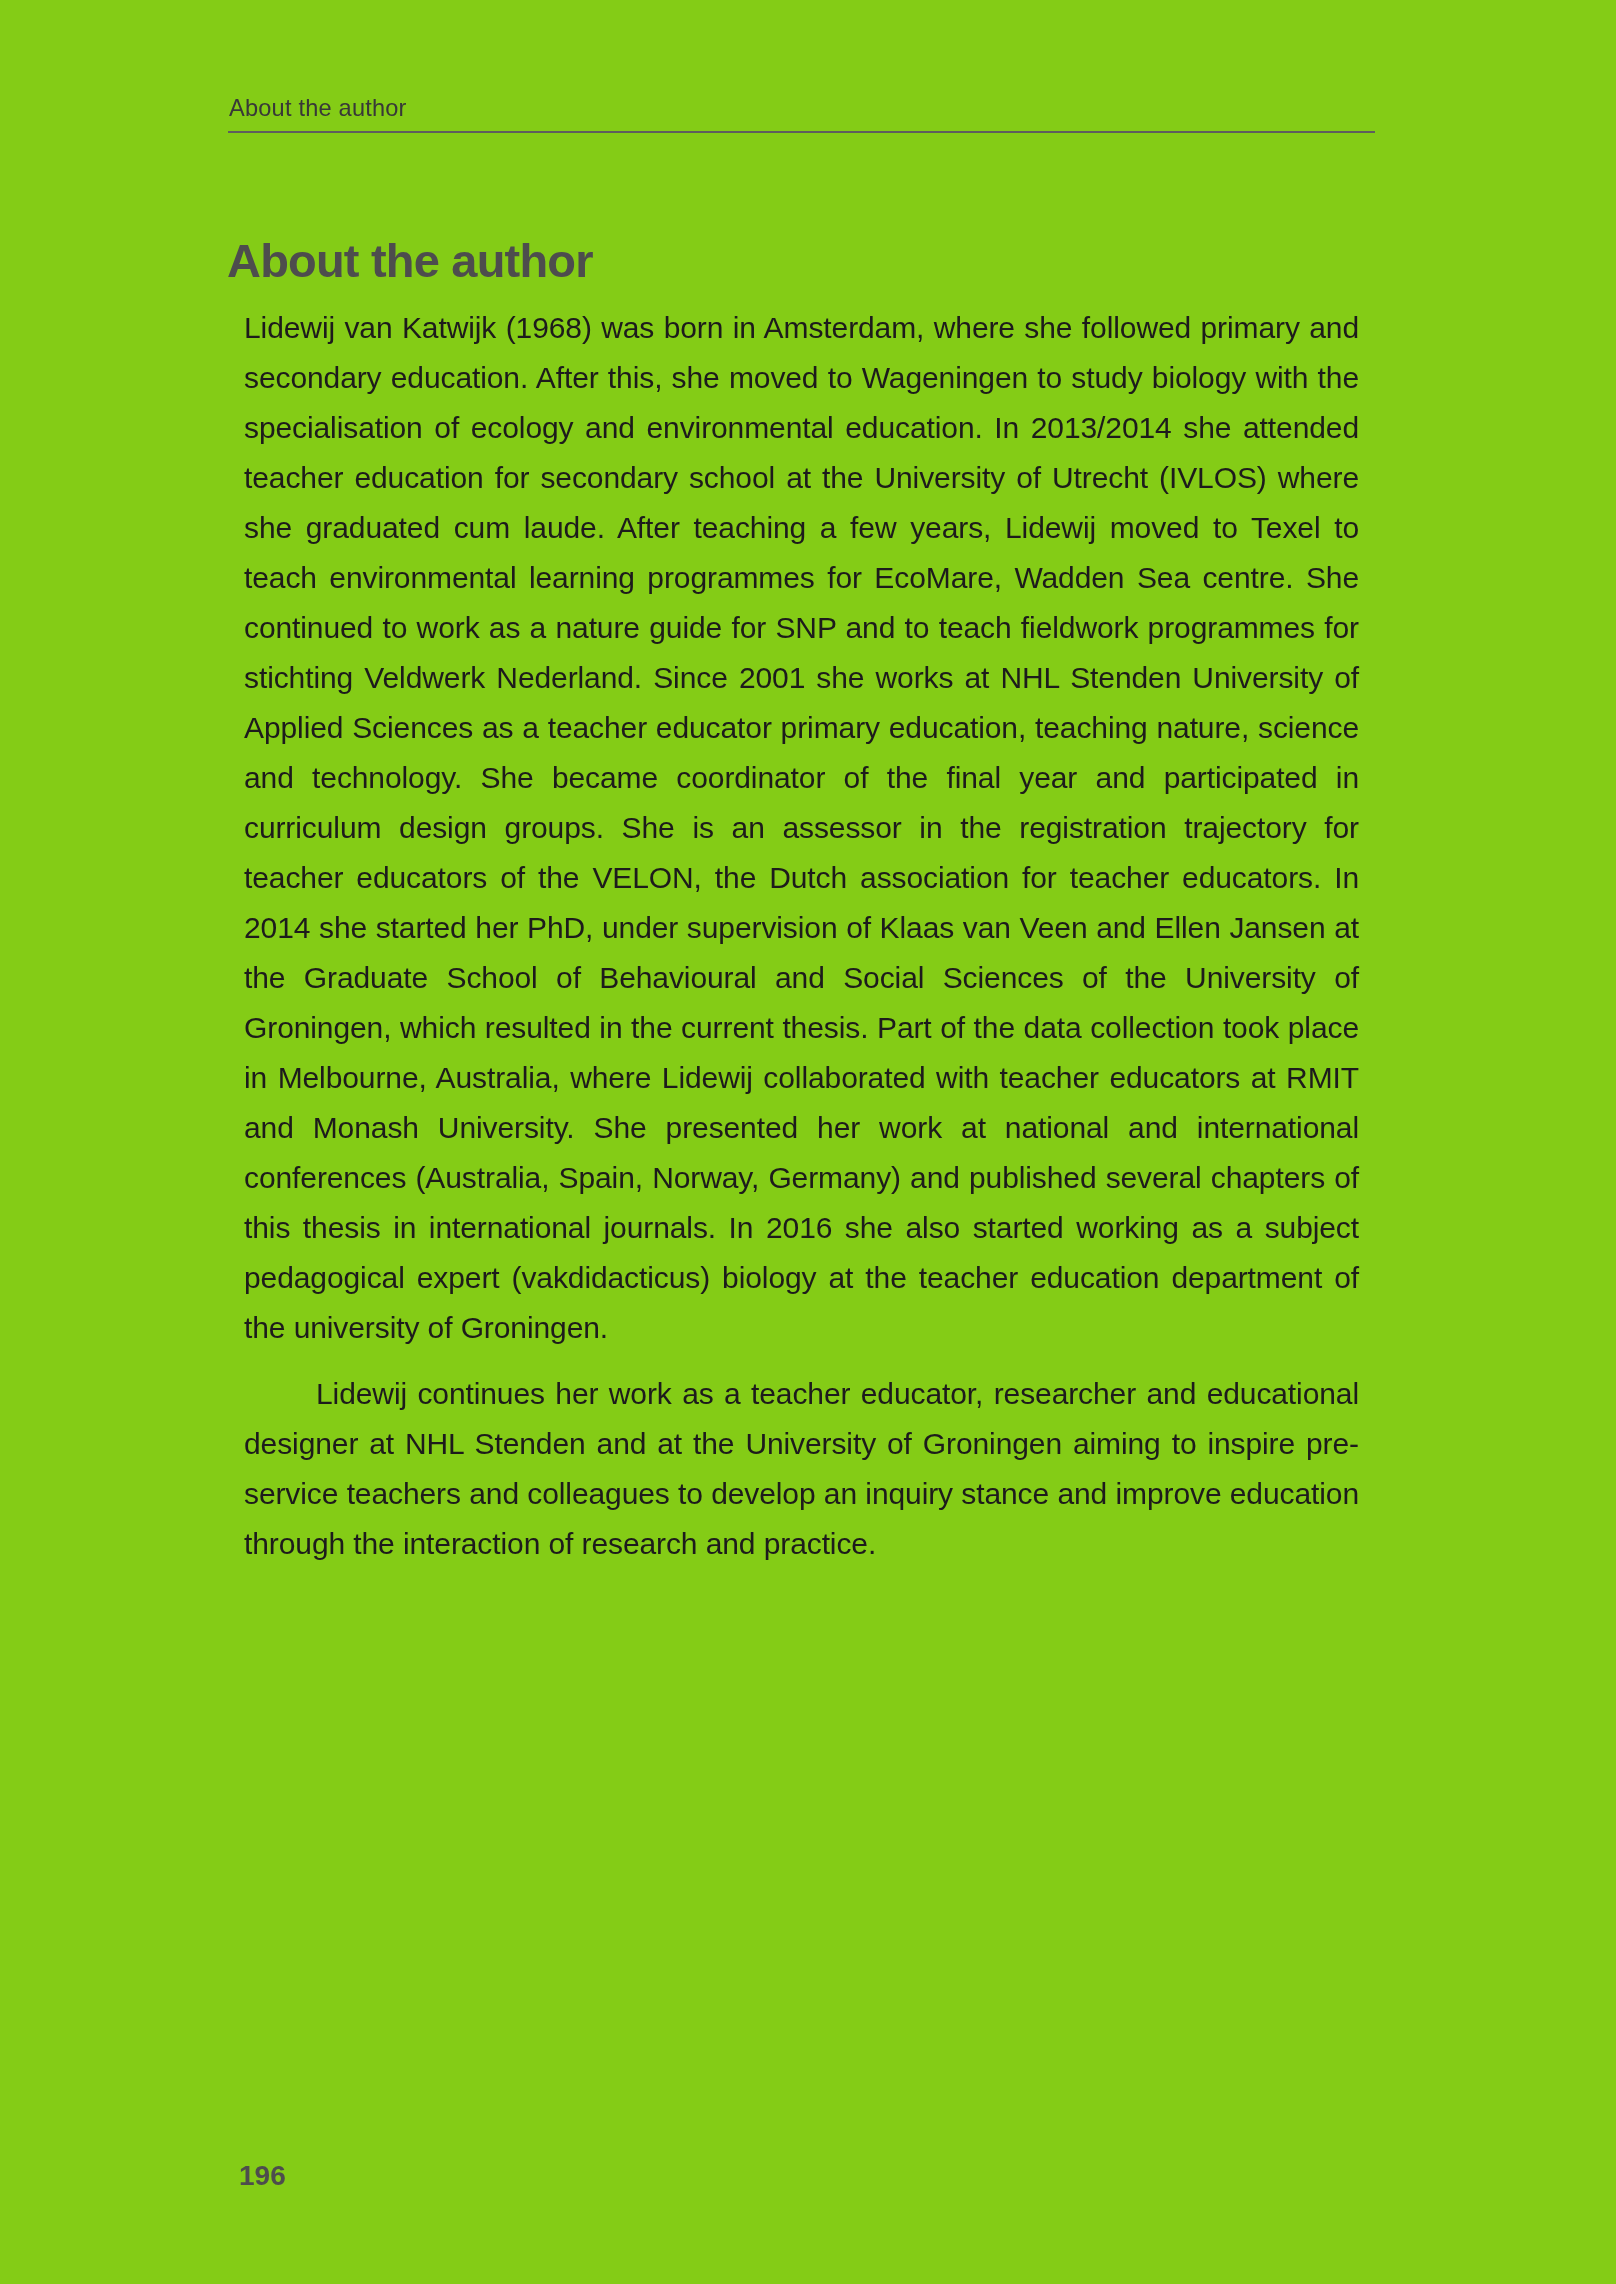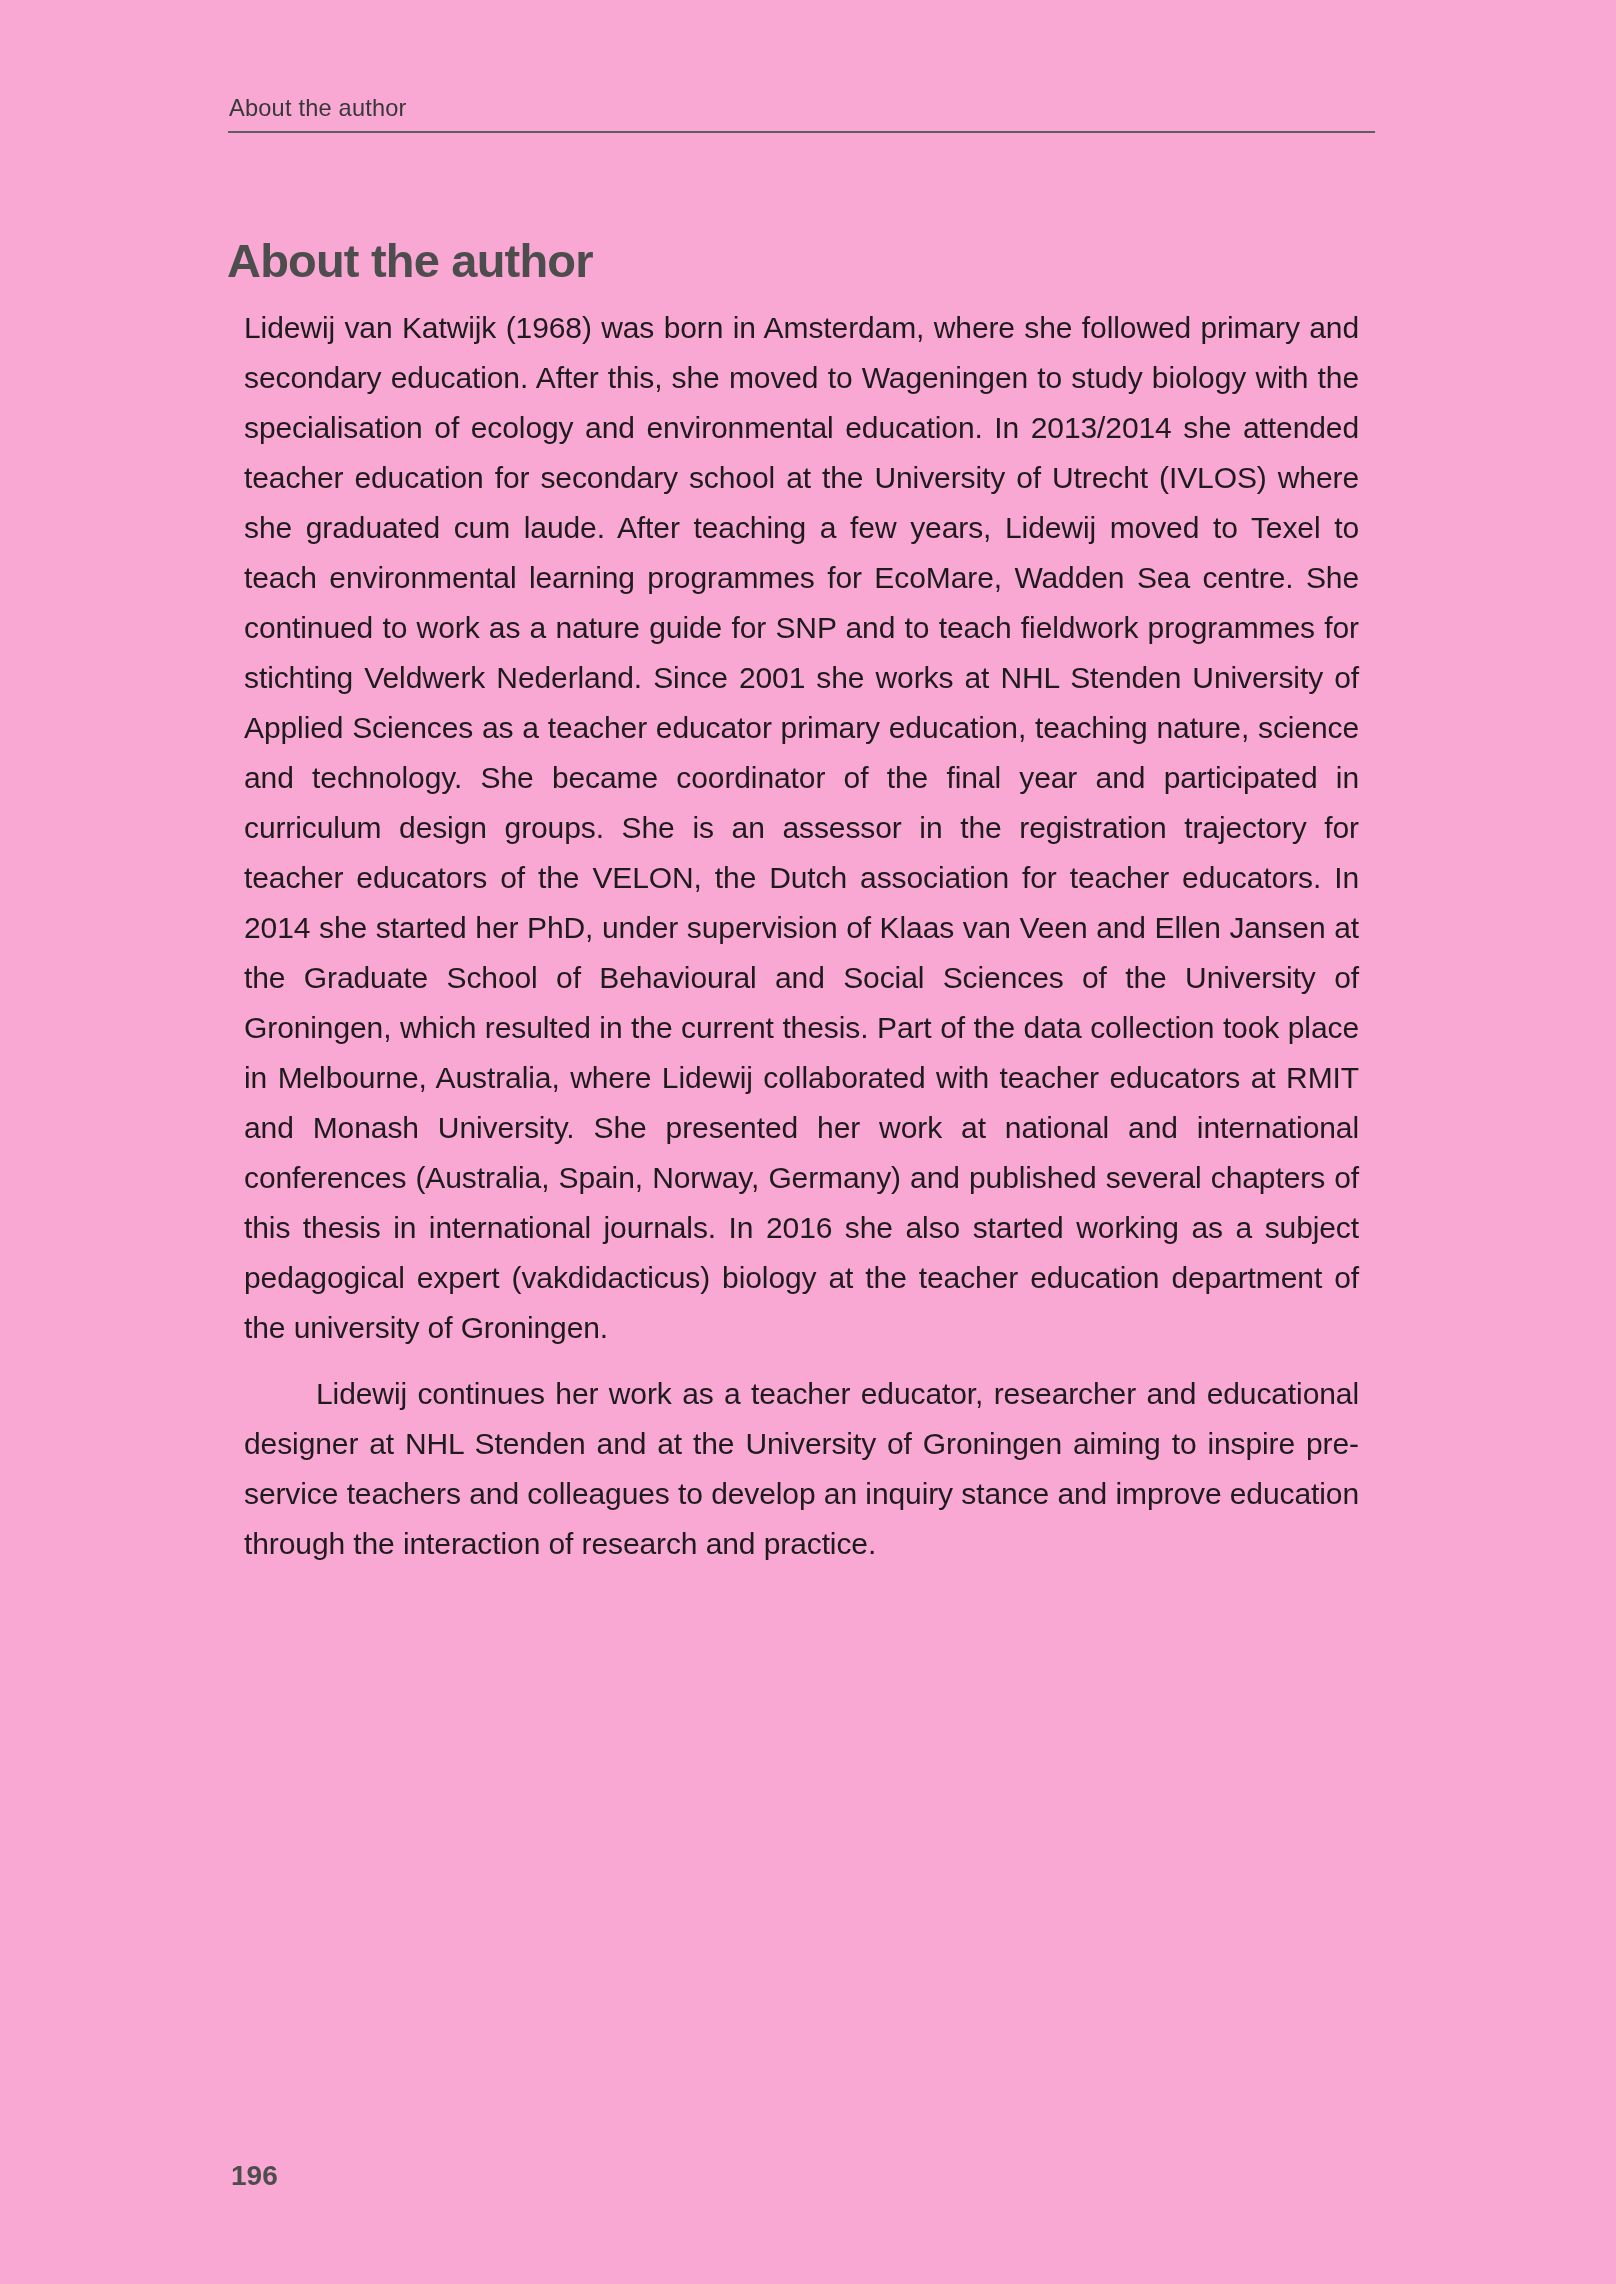--- a/index.html
+++ b/index.html
@@ -5,21 +5,21 @@
   html, body {
     margin: 0;
     padding: 0;
     background: #e8e8e8;
   }
   .page {
     position: relative;
     width: 1616px;
     height: 2284px;
     margin: 0 auto;
-    background: #f9a8d4;
+    background: #84cc16;
     font-family: "Liberation Sans", sans-serif;
     overflow: hidden;
   }
   .running-head {
     position: absolute;
     left: 229px;
     top: 97px;
     font-size: 23.6px;
     line-height: 1;
     letter-spacing: 0.2px;
@@ -58,21 +58,21 @@
     line-height: 50px;
     color: #1d1b1c;
     text-align: justify;
     letter-spacing: -0.1px;
   }
   .body-block p.indented {
     text-indent: 72px;
   }
   .page-number {
     position: absolute;
-    left: 231px;
+    left: 239px;
     top: 2162px;
     font-size: 28px;
     line-height: 1;
     font-weight: 700;
     color: #4d4d4d;
   }
 </style>
 </head>
 <body>
 

